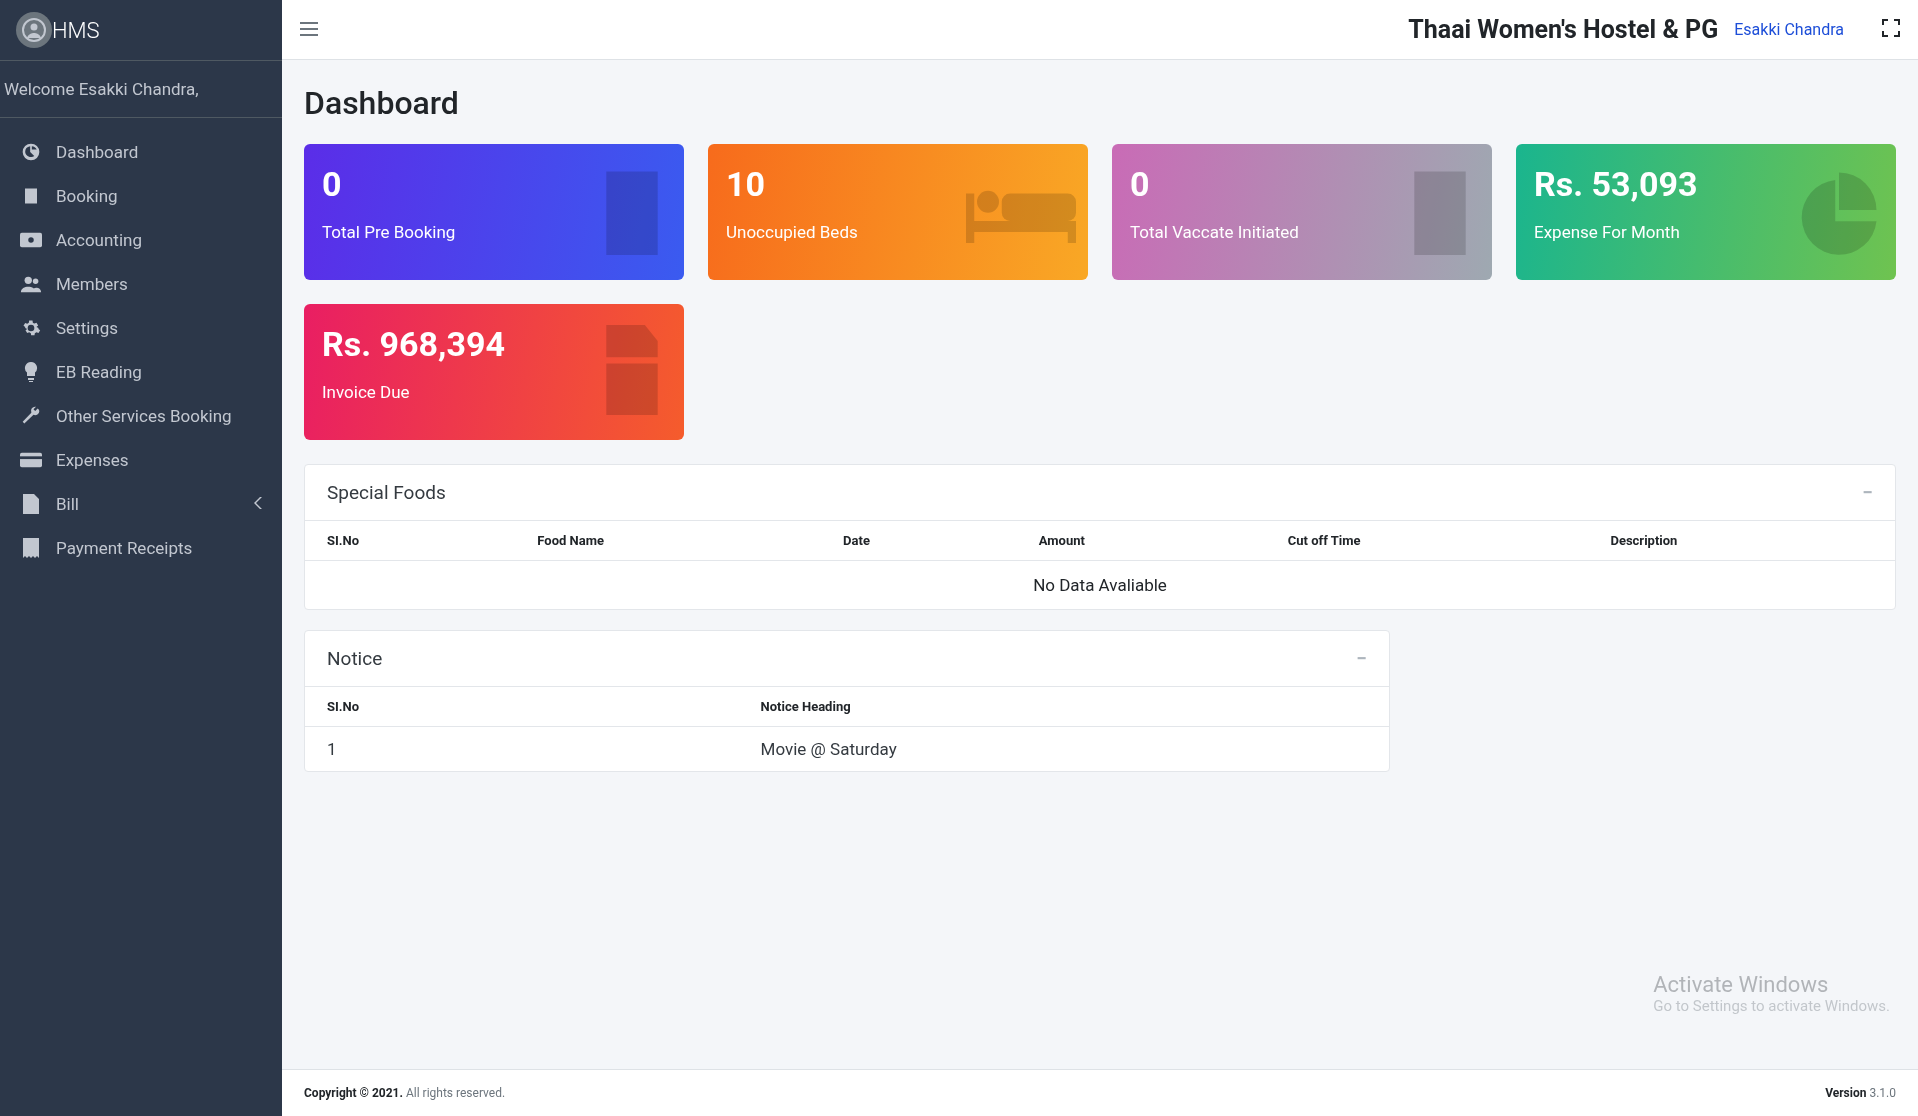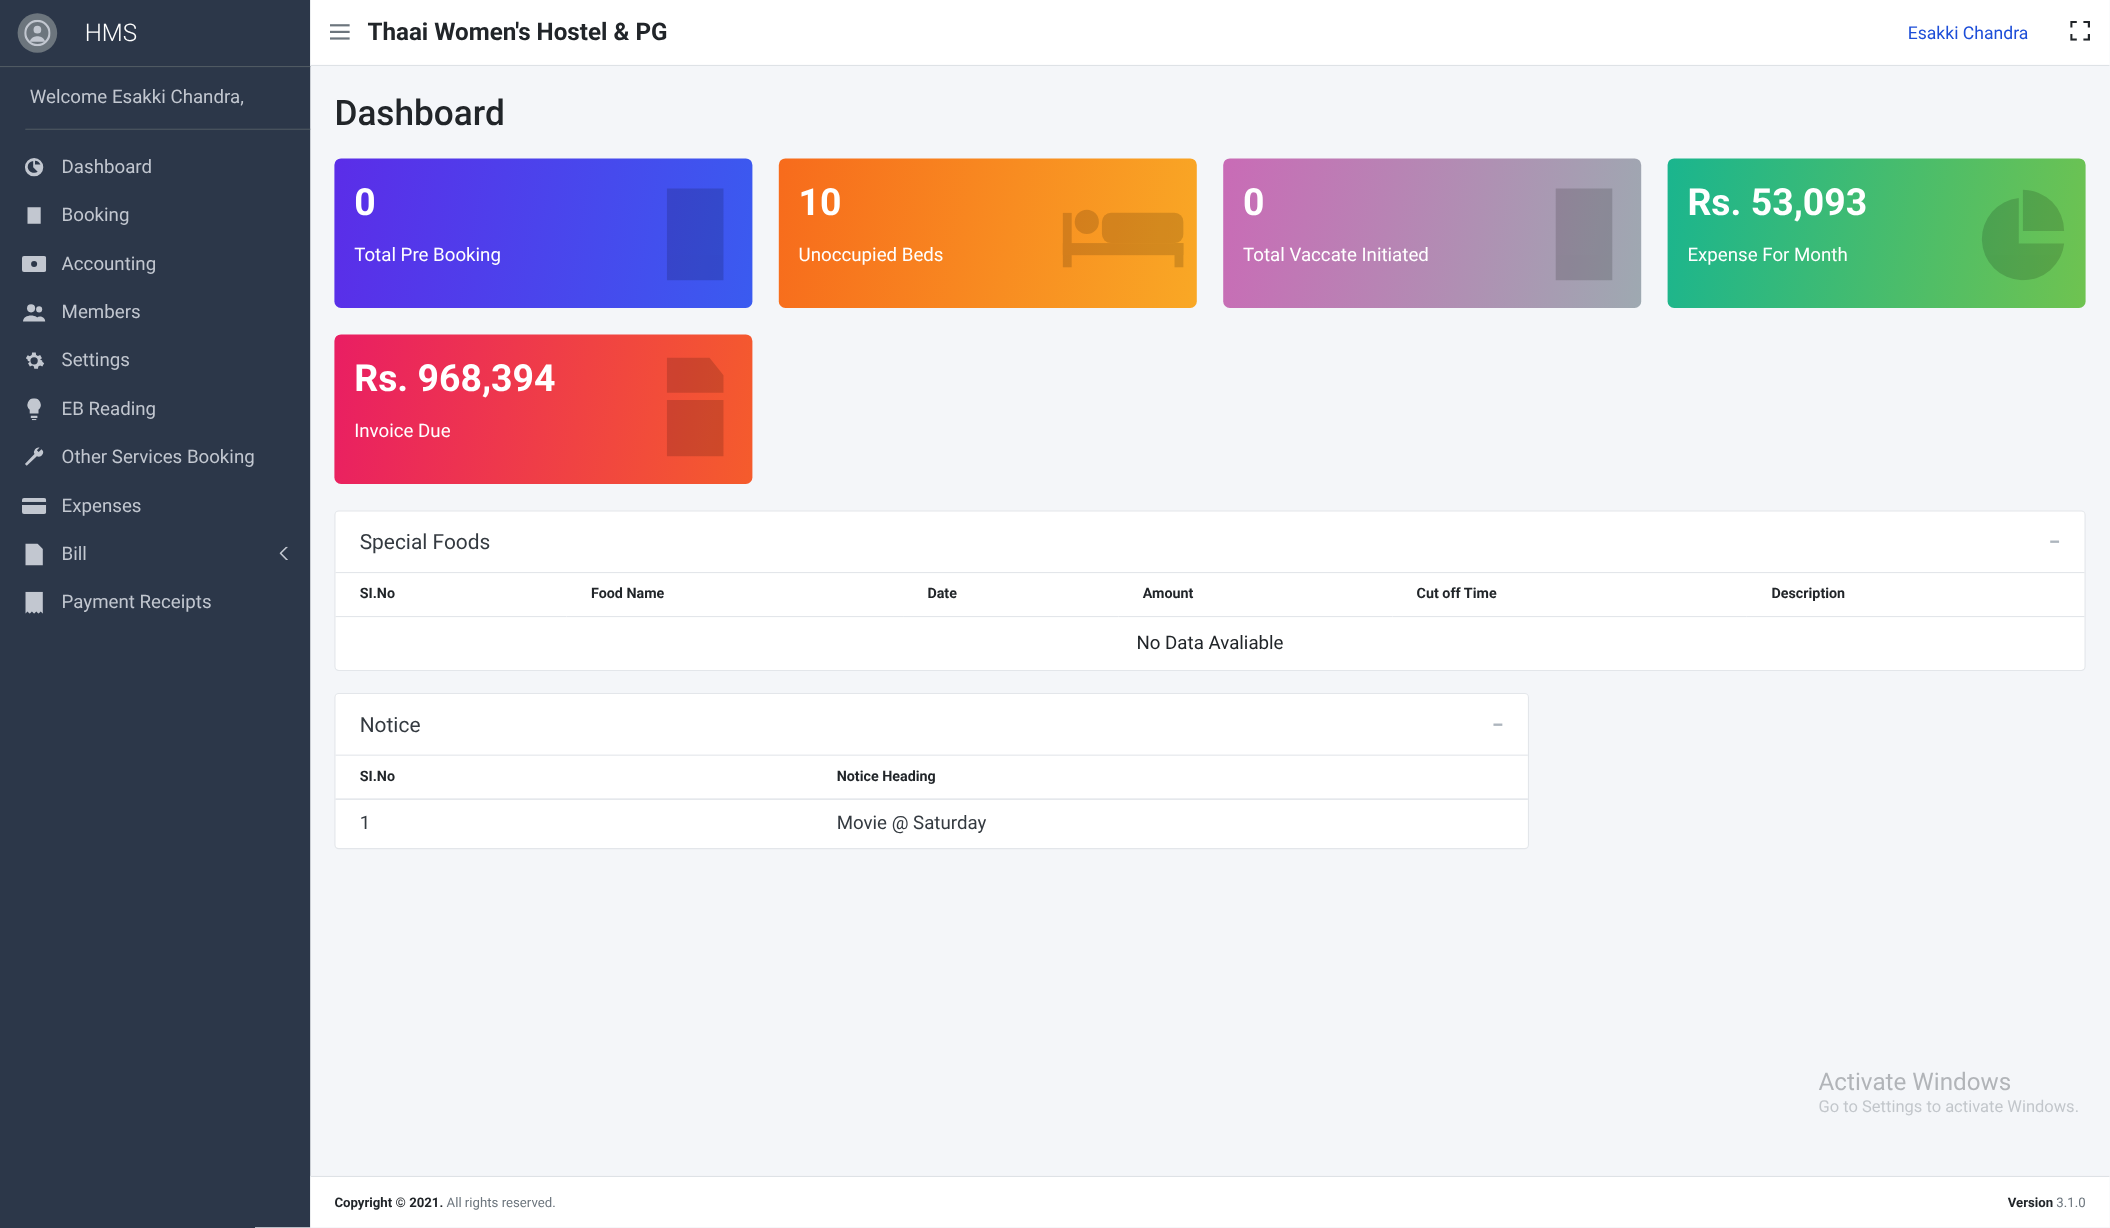--- a/index.html
+++ b/index.html
@@ -17,42 +17,41 @@
       background: #2c3749;
       color: #c2c7d0;
       flex-shrink: 0;
       display: flex;
       flex-direction: column;
     }
     .sidebar-header {
       display: flex;
       align-items: center;
       padding: 12px 16px;
-      gap: 25px;
+      gap: 0;
       border-bottom: 1px solid #4f5962;
     }
     .sidebar-header .logo {
       width: 36px; height: 36px;
       border-radius: 50%;
       background: #6c757d;
       display: flex;
       align-items: center;
       justify-content: center;
     }
     .sidebar-header .brand {
       color: #fff;
       font-size: 22px;
       font-weight: 300;
     }
     .sidebar-welcome {
       padding: 18px 16px 18px 4px;
       font-size: 17px;
       color: #c2c7d0;
       border-bottom: 1px solid #4f5962;
-      margin-left: 23px;
     }
     .sidebar-nav {
       padding: 12px 8px;
       flex: 1;
     }
     .nav-item {
       display: flex;
       align-items: center;
       padding: 12px 12px;
       color: #c2c7d0;
@@ -75,21 +74,21 @@
     .topbar {
       height: 60px;
       background: #fff;
       border-bottom: 1px solid #dee2e6;
       display: flex;
       align-items: center;
       padding: 0 18px;
       gap: 16px;
     }
     .topbar .hamburger { cursor: pointer; color: #6c757d; font-size: 20px; }
-    .topbar .title { flex: 1; text-align: left; font-weight: 700; font-size: 22px; color: #212529; }
+    .topbar .title { flex: 1; text-align: right; font-weight: 700; font-size: 25px; color: #212529; }
     .topbar .user { color: #1d4ed8; font-size: 16px; }
     .topbar .fullscreen { cursor: pointer; color: #212529; margin-left: 22px; }
 
     .content {
       flex: 1;
       overflow-y: auto;
       padding: 12px 22px 0 22px;
       position: relative;
     }
     .page-title { font-size: 32px; font-weight: 500; color: #212529; margin: 12px 0 22px 0; }

